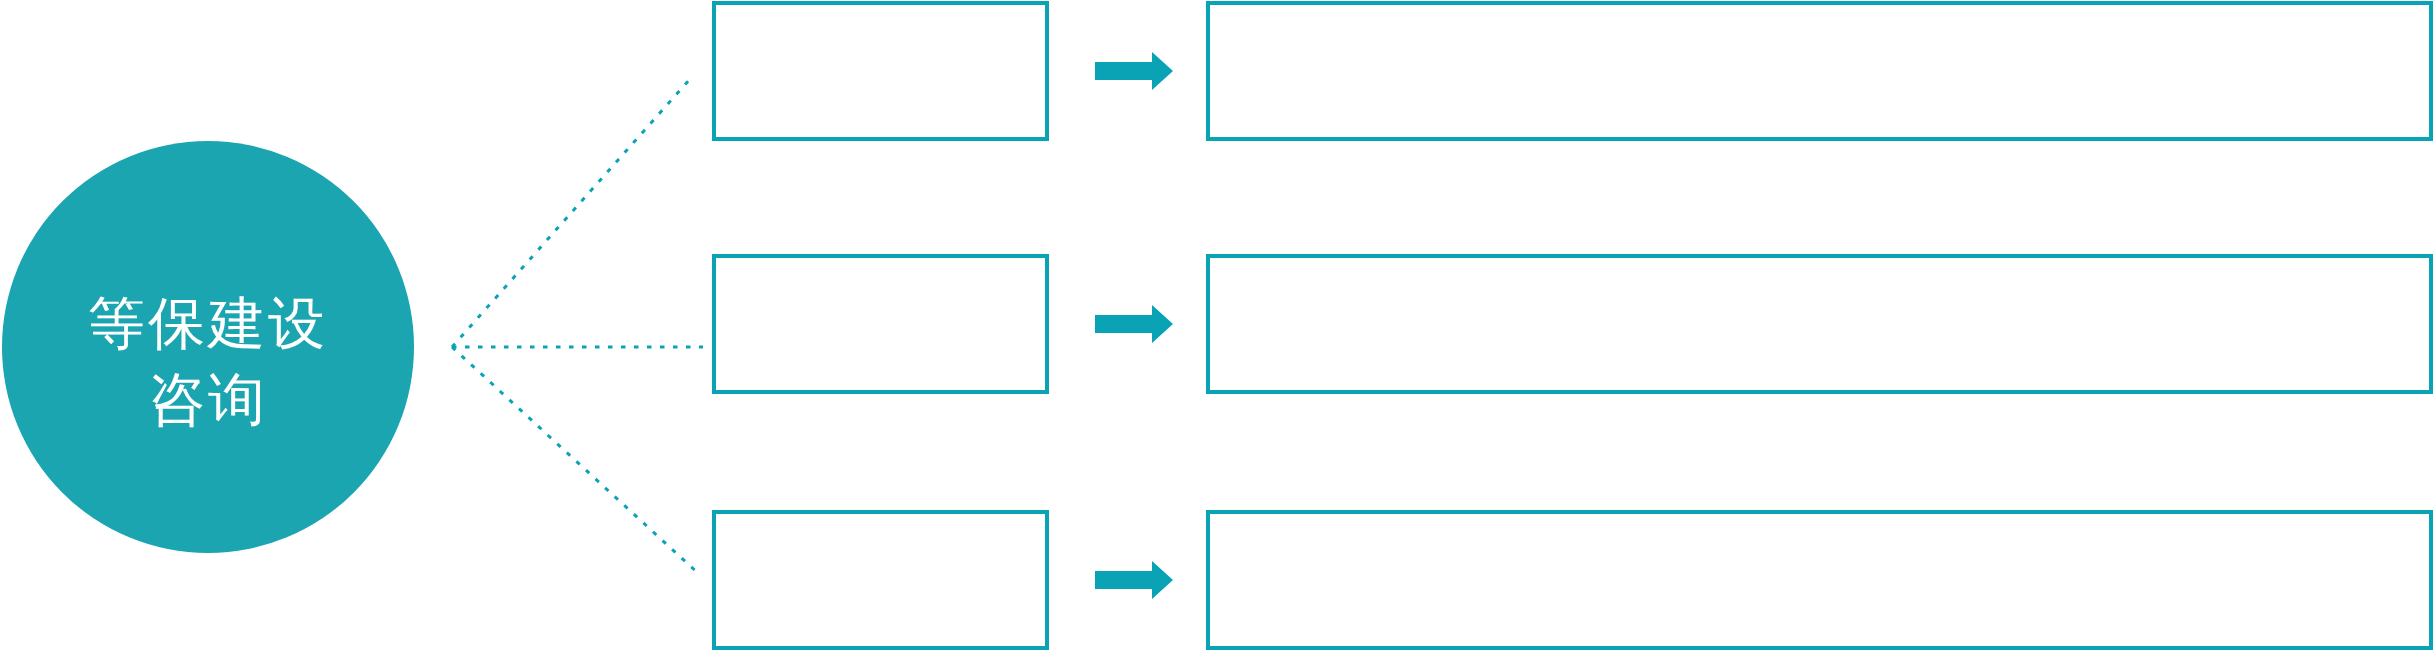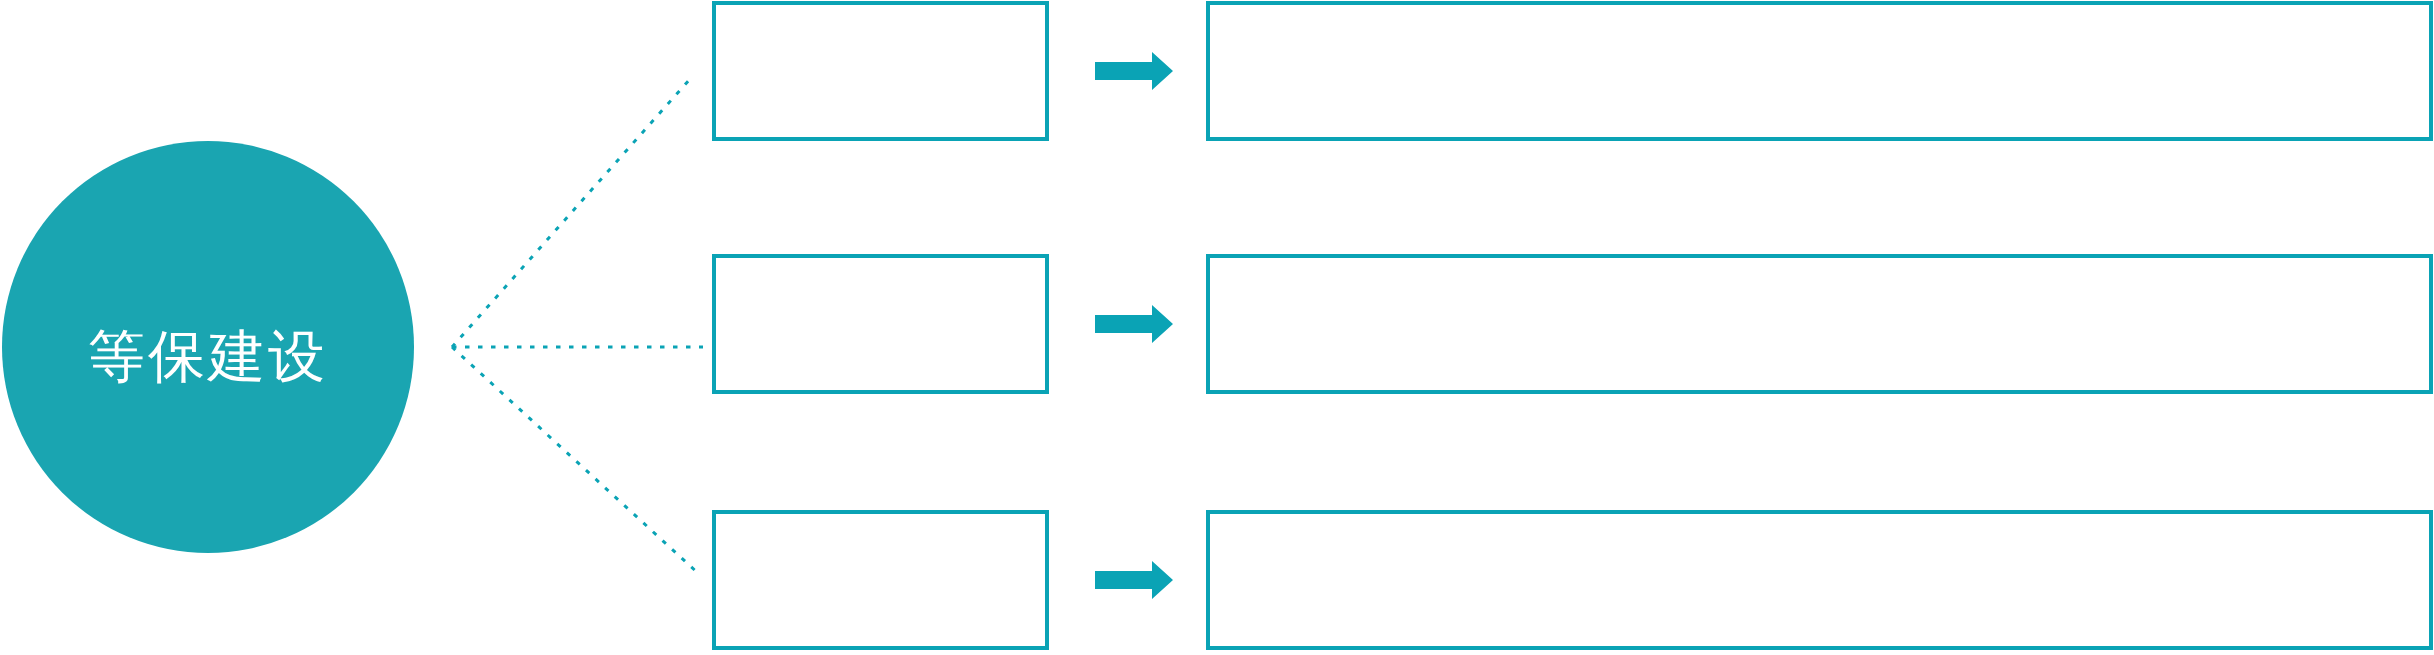--- a/index.html
+++ b/index.html
@@ -21,21 +21,20 @@
   
   .hub{
     position:absolute;
     left:2px; top:141px;
     width:412px; height:412px;
     border-radius:50%;
     background:var(--circle-fill);
     display:flex;
     align-items:center;
     justify-content:center;
-    font-family:Liberation Mono, monospace;
   }
   .hub-label{
     text-align:center;
     color:var(--label-text);
     font-size:57px;
     line-height:76px;
     font-weight:300;
     letter-spacing:3px;
     transform:translateY(14px);
   }
@@ -93,20 +92,21 @@
   .arrow polygon{fill:var(--accent);}
 </style>
 </head>
 <body>
 
 <div class="canvas">
 
   <div class="hub">
     <div class="hub-label">
       <span>等保建设</span>
+      <span>咨询</span>
     </div>
   </div>
 
   <svg class="connectors" viewBox="0 0 2434 655" aria-hidden="true">
     <line x1="452" y1="347" x2="690" y2="79"></line>
     <line x1="452" y1="347" x2="703" y2="347"></line>
     <line x1="452" y1="347" x2="700" y2="575"></line>
   </svg>
 
   <div class="row row-1">

